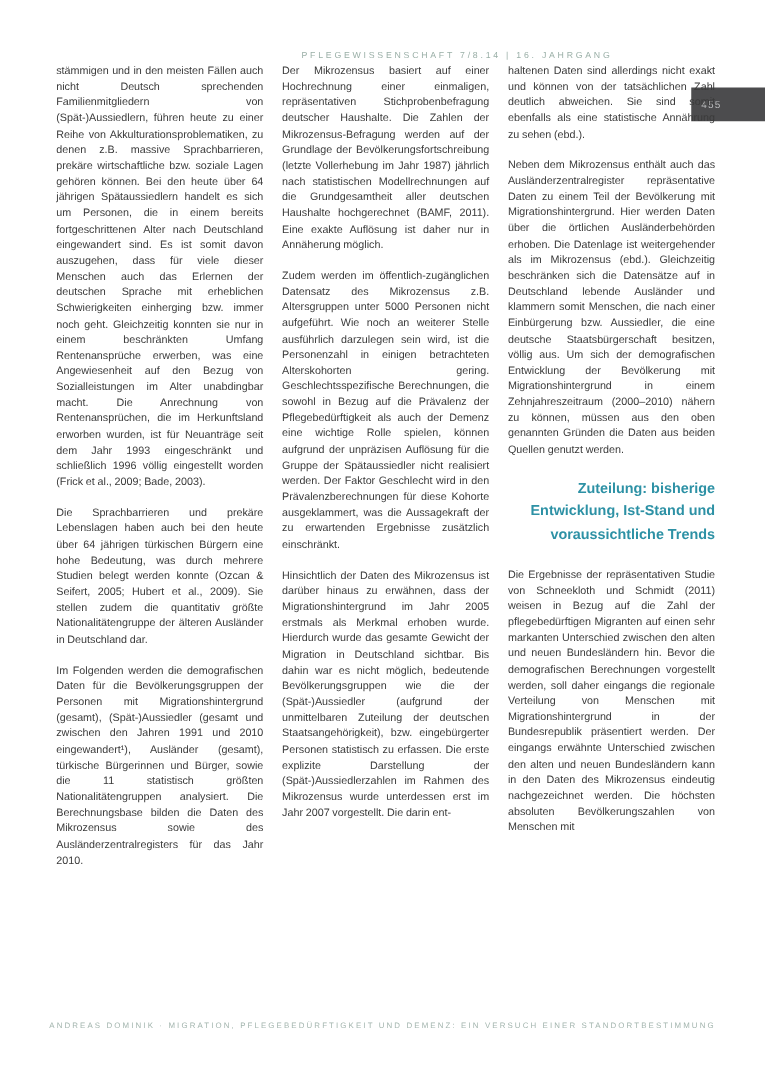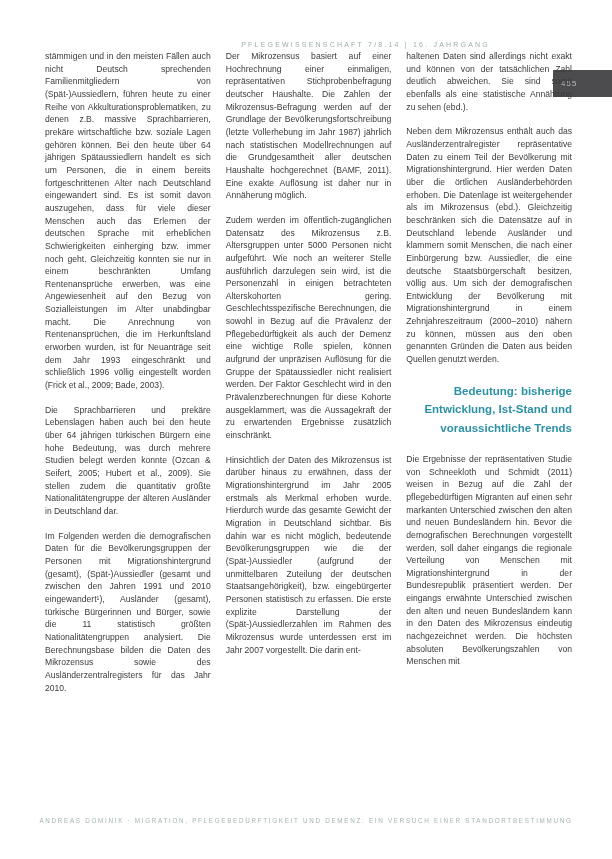--- a/index.html
+++ b/index.html
@@ -90,19 +90,19 @@
 
   <div class="col">
     <p>Der Mikrozensus basiert auf einer Hochrechnung einer einmaligen, repräsentativen Stichprobenbefragung deutscher Haushalte. Die Zahlen der Mikrozensus-Befragung werden auf der Grundlage der Bevölkerungsfortschreibung (letzte Vollerhebung im Jahr 1987) jährlich nach statistischen Modellrechnungen auf die Grundgesamtheit aller deutschen Haushalte hochgerechnet (BAMF, 2011). Eine exakte Auflösung ist daher nur in Annäherung möglich.</p>
     <p>Zudem werden im öffentlich-zugänglichen Datensatz des Mikrozensus z.B. Altersgruppen unter 5000 Personen nicht aufgeführt. Wie noch an weiterer Stelle ausführlich darzulegen sein wird, ist die Personenzahl in einigen betrachteten Alterskohorten gering. Geschlechtsspezifische Berechnungen, die sowohl in Bezug auf die Prävalenz der Pflegebedürftigkeit als auch der Demenz eine wichtige Rolle spielen, können aufgrund der unpräzisen Auflösung für die Gruppe der Spätaussiedler nicht realisiert werden. Der Faktor Geschlecht wird in den Prävalenzberechnungen für diese Kohorte ausgeklammert, was die Aussagekraft der zu erwartenden Ergebnisse zusätzlich einschränkt.</p>
     <p>Hinsichtlich der Daten des Mikrozensus ist darüber hinaus zu erwähnen, dass der Migrationshintergrund im Jahr 2005 erstmals als Merkmal erhoben wurde. Hierdurch wurde das gesamte Gewicht der Migration in Deutschland sichtbar. Bis dahin war es nicht möglich, bedeutende Bevölkerungsgruppen wie die der (Spät-)Aussiedler (aufgrund der unmittelbaren Zuteilung der deutschen Staatsangehörigkeit), bzw. eingebürgerter Personen statistisch zu erfassen. Die erste explizite Darstellung der (Spät-)Aussiedlerzahlen im Rahmen des Mikrozensus wurde unterdessen erst im Jahr 2007 vorgestellt. Die darin ent-</p>
   </div>
 
   <div class="col">
     <p>haltenen Daten sind allerdings nicht exakt und können von der tatsächlichen Zahl deutlich abweichen. Sie sind somit ebenfalls als eine statistische Annährung zu sehen (ebd.).</p>
     <p>Neben dem Mikrozensus enthält auch das Ausländerzentralregister repräsentative Daten zu einem Teil der Bevölkerung mit Migrationshintergrund. Hier werden Daten über die örtlichen Ausländerbehörden erhoben. Die Datenlage ist weitergehender als im Mikrozensus (ebd.). Gleichzeitig beschränken sich die Datensätze auf in Deutschland lebende Ausländer und klammern somit Menschen, die nach einer Einbürgerung bzw. Aussiedler, die eine deutsche Staatsbürgerschaft besitzen, völlig aus. Um sich der demografischen Entwicklung der Bevölkerung mit Migrationshintergrund in einem Zehnjahreszeitraum (2000–2010) nähern zu können, müssen aus den oben genannten Gründen die Daten aus beiden Quellen genutzt werden.</p>
-    <h2 class="section-heading">Bedeutung: bisherige Entwicklung, Ist-Stand und voraussichtliche Trends</h2>
+    <h2 class="section-heading">Zuteilung: bisherige Entwicklung, Ist-Stand und voraussichtliche Trends</h2>
     <p>Die Ergebnisse der repräsentativen Studie von Schneekloth und Schmidt (2011) weisen in Bezug auf die Zahl der pflegebedürftigen Migranten auf einen sehr markanten Unterschied zwischen den alten und neuen Bundesländern hin. Bevor die demografischen Berechnungen vorgestellt werden, soll daher eingangs die regionale Verteilung von Menschen mit Migrationshintergrund in der Bundesrepublik präsentiert werden. Der eingangs erwähnte Unterschied zwischen den alten und neuen Bundesländern kann in den Daten des Mikrozensus eindeutig nachgezeichnet werden. Die höchsten absoluten Bevölkerungszahlen von Menschen mit</p>
   </div>
 
 </div>
 
 <div class="journal-footer">Andreas Dominik · Migration, Pflegebedürftigkeit und Demenz: ein Versuch einer Standortbestimmung</div>
 
 </body></html>

